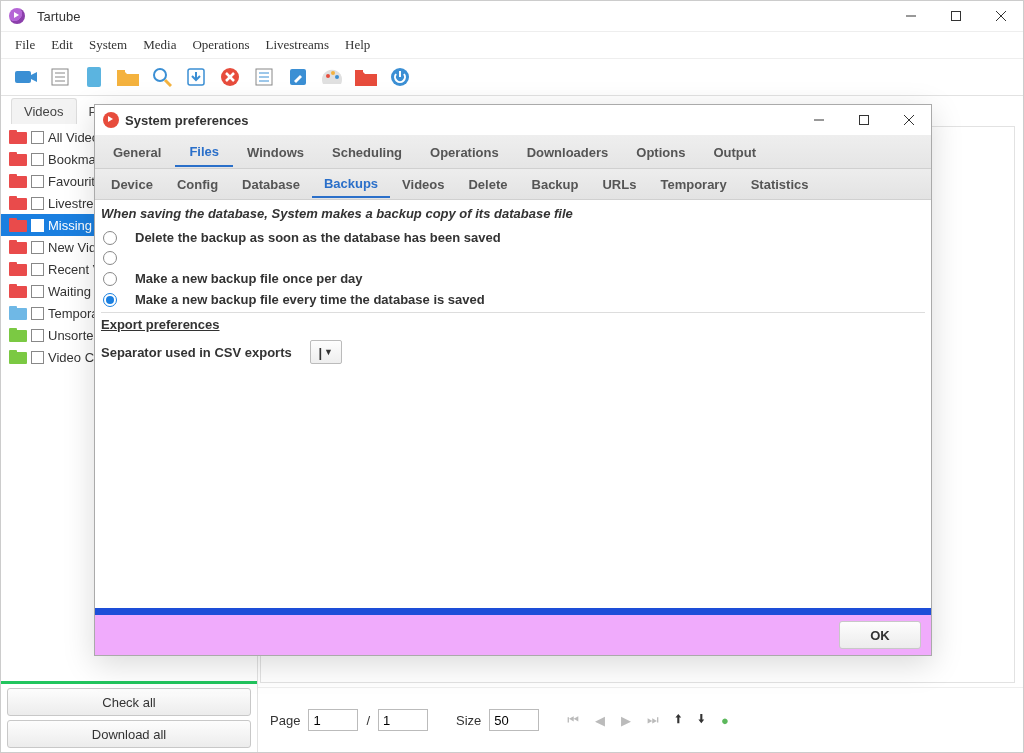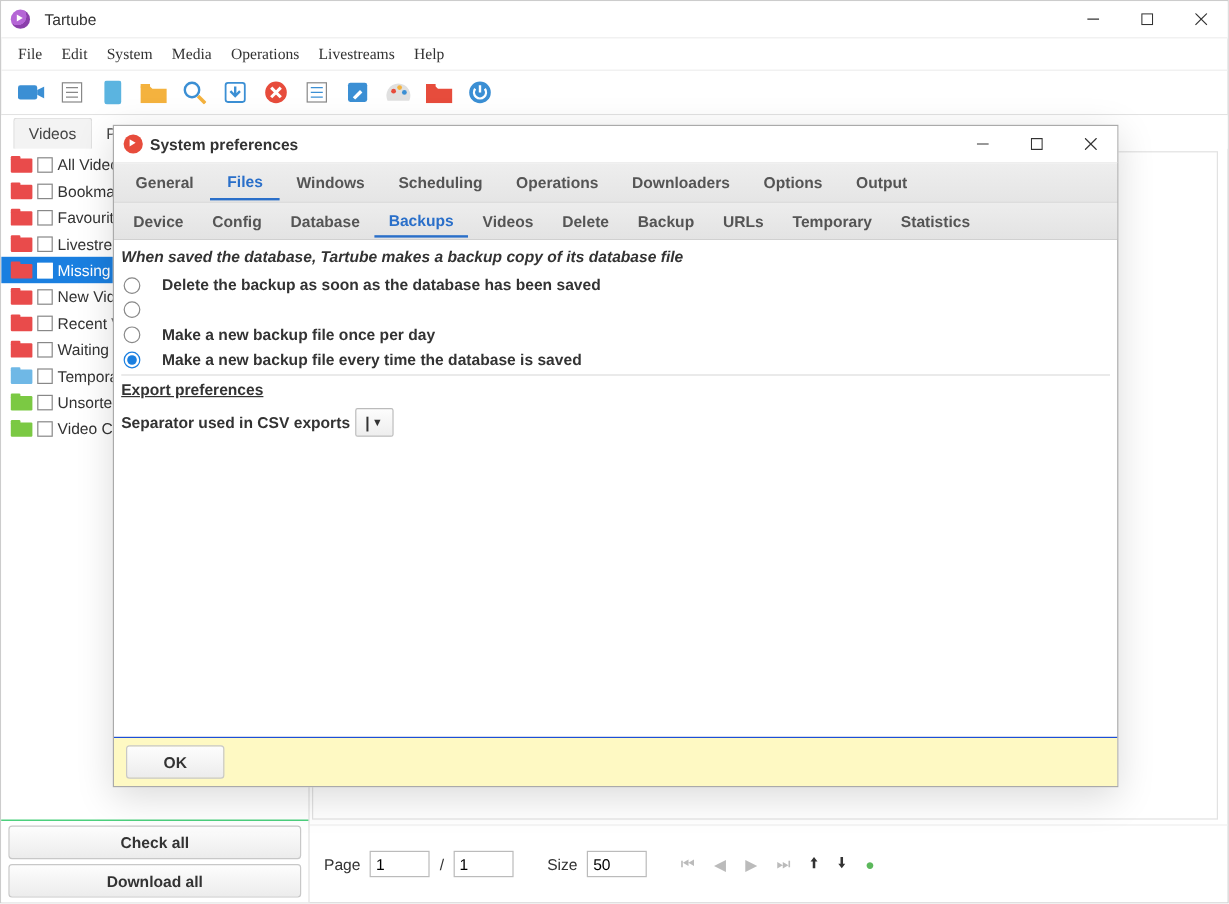--- a/index.html
+++ b/index.html
@@ -24,21 +24,21 @@
   .tree-item { height:22px; display:flex; align-items:center; gap:4px; padding:0 8px; }
   .tree-item.selected { background:#1a7fe0; color:#fff; }
   .folder-icon { width:18px; height:14px; position:relative; }
   .folder-icon::before { content:""; position:absolute; width:18px; height:12px; top:2px; border-radius:1px; }
   .folder-icon::after { content:""; position:absolute; width:8px; height:3px; top:0; left:0; border-radius:1px 1px 0 0; }
   .folder-red::before { background:#e94b4b; } .folder-red::after { background:#e94b4b; }
   .folder-blue::before { background:#6fb8e6; } .folder-blue::after { background:#6fb8e6; }
   .folder-green::before { background:#7bc943; } .folder-green::after { background:#7bc943; }
   .chk { width:11px; height:11px; border:1px solid #888; background:#fff; }
   .tree-item.selected .chk { border-color:#fff; }
-  .sidebar-buttons { border-top:1px solid #22c55e;font-weight:bold; }
+  .sidebar-buttons { border-top:3px solid #22c55e; }
   .big-btn { height:26px; margin:4px 6px; background:linear-gradient(#fdfdfd,#ececec); border:1px solid #c8c8c8; border-radius:3px; display:flex; align-items:center; justify-content:center; }
   .main-pane { flex:1; display:flex; flex-direction:column; }
   .main-body { flex:1; border:1px solid #e2e2e2; margin:2px 8px 4px 2px; }
   .pager { height:32px; display:flex; align-items:center; gap:8px; padding:16px 12px; border-top:1px solid #eee; }
   .pager input { width:40px; height:20px; border:1px solid #bbb; padding:0 4px; font-size:13px; }
   .nav-icons { display:flex; align-items:center; gap:16px; margin-left:20px; color:#bbb; }
   .nav-icons span.on { color:#333; }
   
   .dialog { position:absolute; left:94px; top:104px; width:836px; height:550px; background:#fff; border:1px solid #aaa; box-shadow:0 8px 30px rgba(0,0,0,0.15); display:flex; flex-direction:column;font-weight:bold; }
   .dlg-titlebar { height:30px; display:flex; align-items:center; justify-content:space-between; padding:0 0 0 8px; background:#fff; border-bottom:1px solid #eee; }
@@ -52,23 +52,23 @@
   .dlg-tabs2 span { padding:5px 12px; color:#555;text-align:center; }
   .dlg-tabs2 span.active { color:#2a6fc9; border-bottom:2px solid #2a6fc9; }
   .dlg-body { flex:1; padding:4px 6px; overflow:auto; }
   .section-title { text-decoration:underline; padding:2px 0; }
   .section-desc { font-style:italic; padding:2px 0 6px 0; }
   .radio-row { display:flex; align-items:center; gap:18px; padding:3px 2px; }
   .radio { width:12px; height:12px; border:1px solid #888; border-radius:50%; background:#fff; position:relative; flex-shrink:0; }
   .radio.checked { border-color:#1a7fe0; }
   .radio.checked::after { content:""; position:absolute; left:2px; top:2px; width:8px; height:8px; background:#1a7fe0; border-radius:50%; }
   .hr { border-top:1px solid #ddd; margin:2px 0; }
-  .sep-row { display:flex; align-items:center; gap:4px; padding:6px 0; }
+  .sep-row { display:flex; align-items:center; gap:18px; padding:6px 0; }
   .combo { width:30px; height:22px; border:1px solid #bbb; background:linear-gradient(#fdfdfd,#eee); display:flex; align-items:center; justify-content:center; border-radius:2px; }
-  .dlg-footer { height:40px; border-top:1px solid #1d4ed8; display:flex; align-items:center; justify-content:flex-start; padding:0 10px; background:#fef9c3; }
+  .dlg-footer { height:40px; border-top:7px solid #1d4ed8; display:flex; align-items:center; justify-content:flex-end; padding:0 10px; background:#f0abfc; }
   .ok-btn { width:80px; height:26px; background:linear-gradient(#fdfdfd,#ececec); border:1px solid #c8c8c8; border-radius:3px; display:flex; align-items:center; justify-content:center; }
 </style>
 </head>
 <body>
 
 <div class="main-window">
 
   <div class="titlebar">
     <div class="titlebar-left">
       <div class="app-icon"></div>
@@ -323,21 +323,21 @@
       <span>Database</span>
       <span class="active">Backups</span>
       <span>Videos</span>
       <span>Delete</span>
       <span>Backup</span>
       <span>URLs</span>
       <span>Temporary</span>
       <span>Statistics</span>
     </div>
   <div class="dlg-body">
-    <div class="section-desc">When saved the database, Tartube makes a backup copy of its database file</div>
+    <div class="section-desc">When saving the database, System makes a backup copy of its database file</div>
     <div id="backup-options">
         <div class="radio-row">
           <span class="radio"></span>
           <span>Delete the backup as soon as the database has been saved</span>
         </div>
         <div class="radio-row">
           <span class="radio"></span>
         </div>
         <div class="radio-row">
           <span class="radio"></span>

